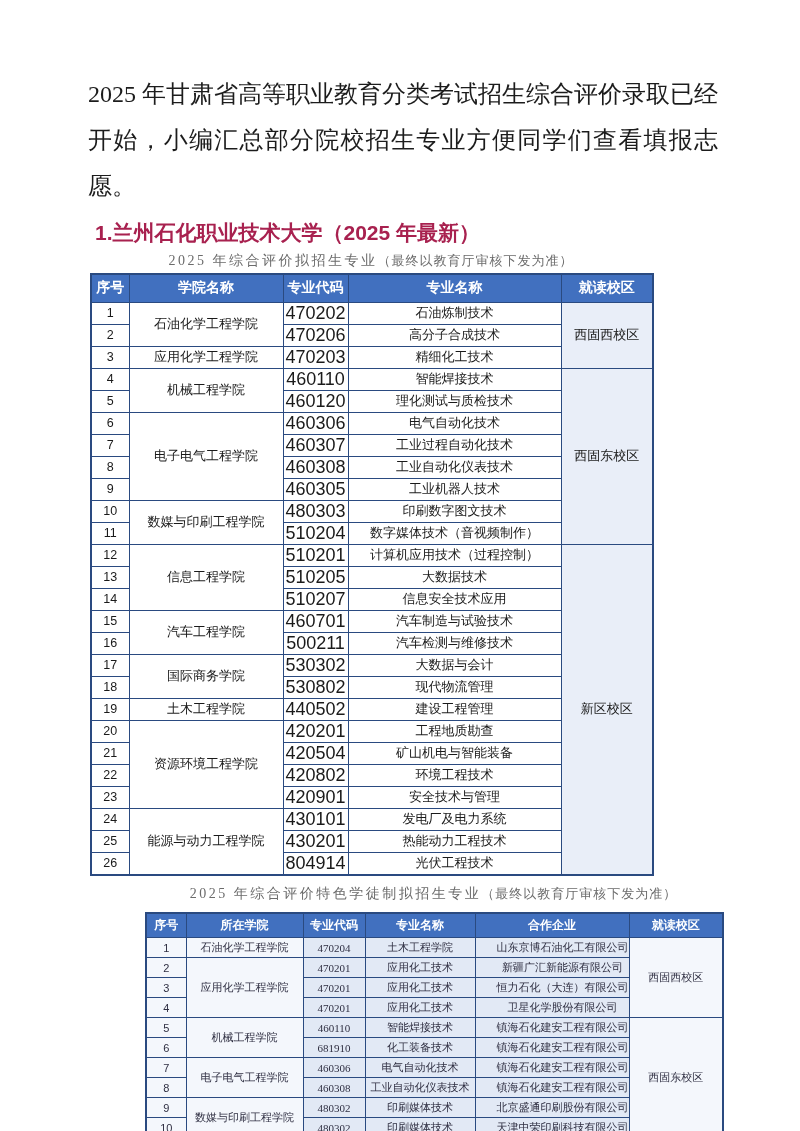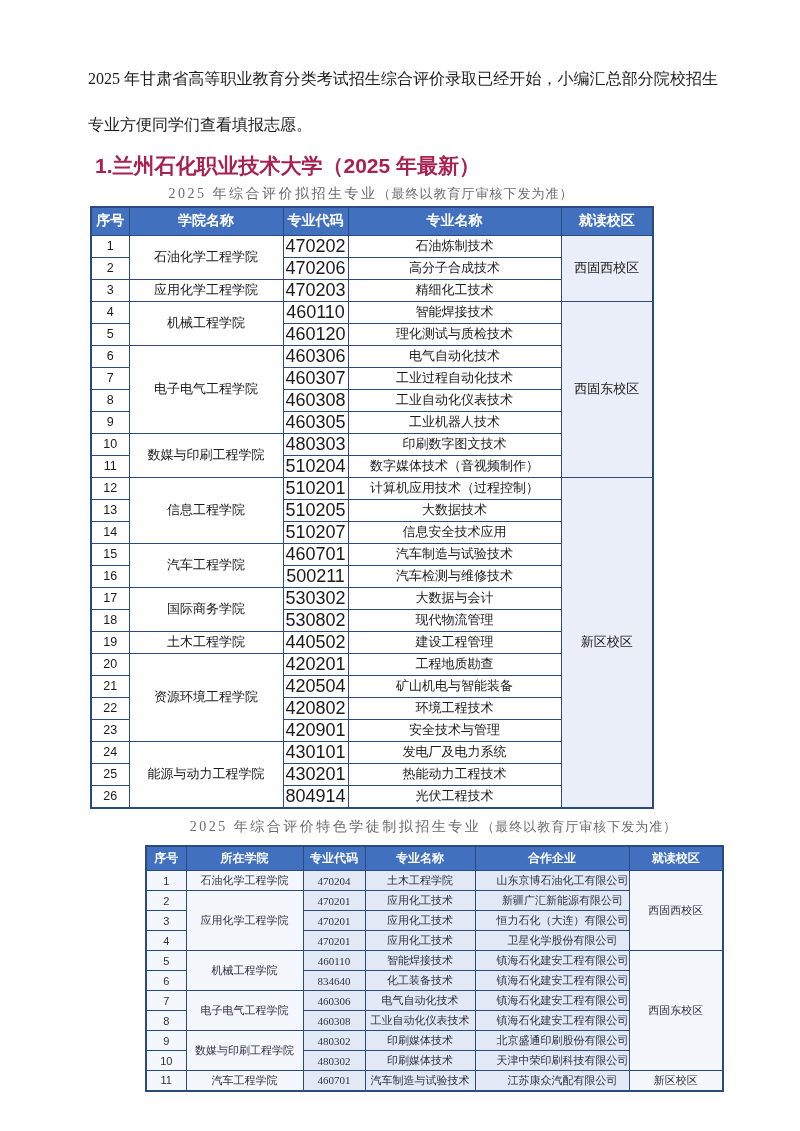--- a/index.html
+++ b/index.html
@@ -3,26 +3,26 @@
 <meta charset="utf-8">
 <style>
   * { margin:0; padding:0; box-sizing:border-box; }
   html,body { background:#ffffff; }
   body {
     width:800px; height:1131px; overflow:hidden; position:relative;
     font-family:"Liberation Serif","DejaVu Serif",serif;
     color:#1a1a1a;
   }
   .intro {
-    padding-top:56px; margin-left:88px; width:630px;
-    font-size:16px; line-height:46px; text-align:justify;
+    padding-top:71px; margin-left:88px; width:630px;
+    font-size:24px; line-height:46px; text-align:justify;
     color:#1c1c1c;
   }
   .section-heading {
-    margin:4px 0 0 95px;
+    margin:10px 0 0 95px;
     font-family:"Liberation Sans","DejaVu Sans",sans-serif;
     font-weight:700; font-size:21px; line-height:28px;
     color:var(--heading_red,#a8214f);
   }
   .tbl-title {
     text-align:center; color:var(--title_gray,#6b6b6b);
     font-size:14px; line-height:20px; letter-spacing:2.5px;
   }
   .tbl-title .note { font-size:13px; letter-spacing:1px; }
   .t1-title { width:562px; margin:4px 0 0 90px; }
@@ -286,21 +286,21 @@
         <tr>
           <td class="c-no">5</td>
           <td rowspan="2" class="c-college">机械工程学院</td>
           <td class="c-code">460110</td>
           <td class="c-major">智能焊接技术</td>
           <td class="c-company">镇海石化建安工程有限公司</td>
           <td rowspan="6" class="c-campus">西固东校区</td>
         </tr>
         <tr>
           <td class="c-no">6</td>
-          <td class="c-code">834640</td>
+          <td class="c-code">681910</td>
           <td class="c-major">化工装备技术</td>
           <td class="c-company">镇海石化建安工程有限公司</td>
         </tr>
         <tr>
           <td class="c-no">7</td>
           <td rowspan="2" class="c-college">电子电气工程学院</td>
           <td class="c-code">460306</td>
           <td class="c-major">电气自动化技术</td>
           <td class="c-company">镇海石化建安工程有限公司</td>
         </tr>

